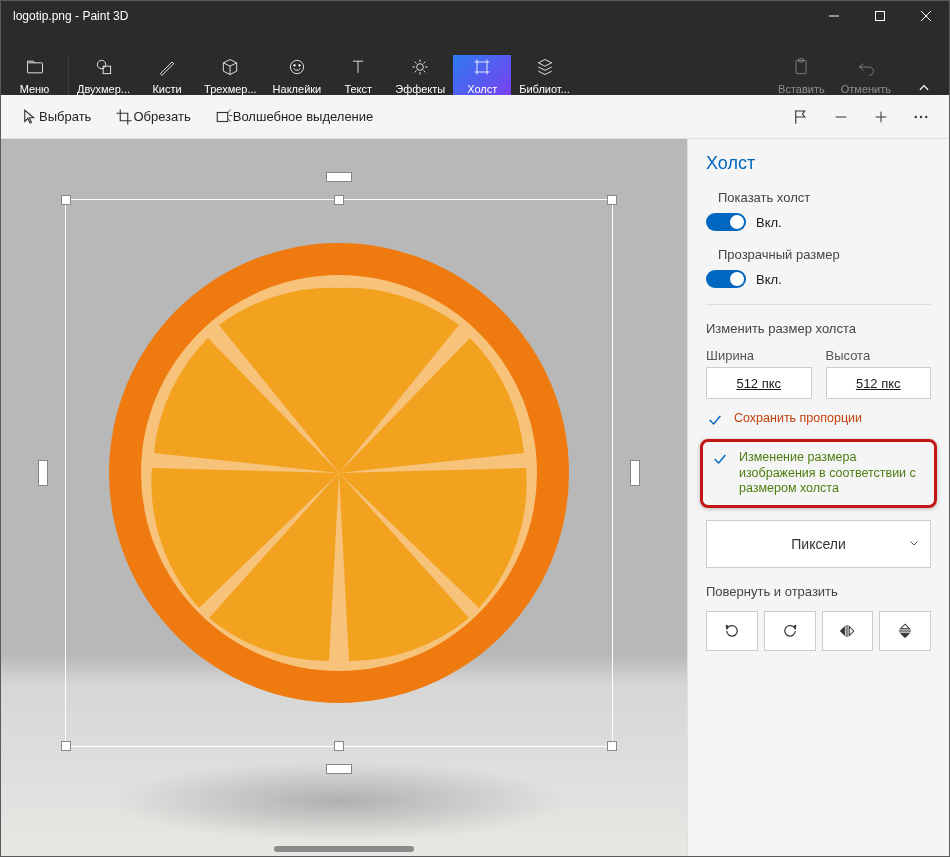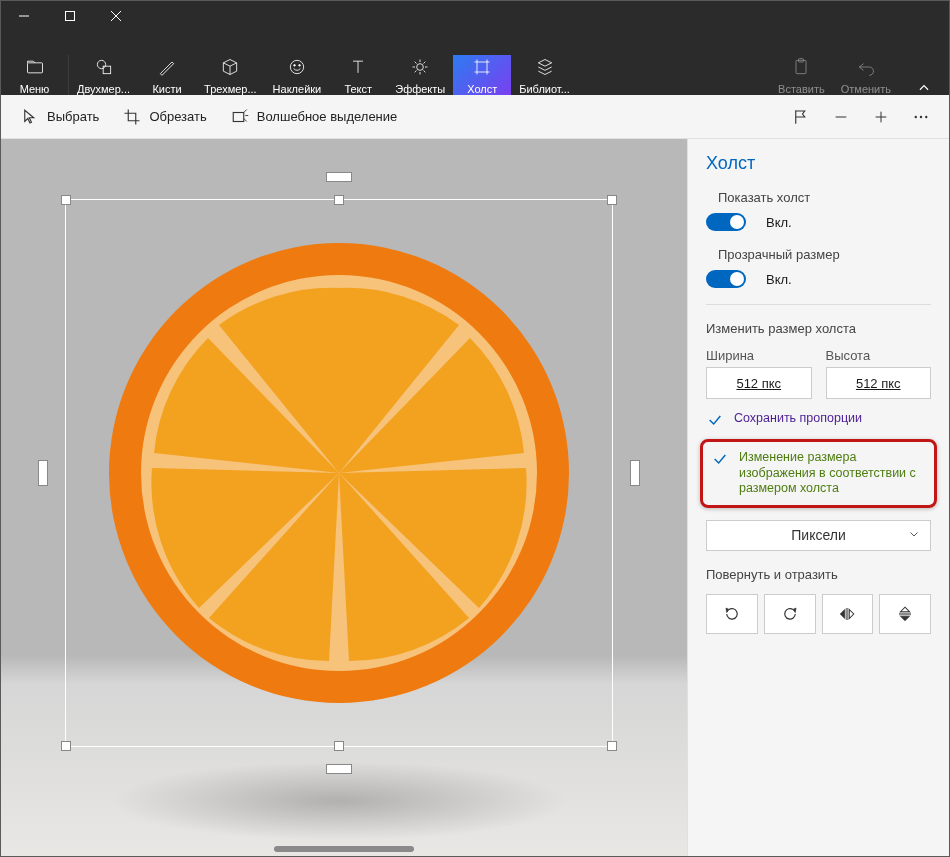--- a/index.html
+++ b/index.html
@@ -18,46 +18,46 @@
   .ribbon .rbtn.menu { min-width: 68px; border-right: 1px solid #3d3d3d; }
   .ribbon .rbtn .ico { height: 24px; display: flex; align-items: center; justify-content: center; margin-bottom: 4px; }
   .ribbon .rbtn .ico svg { width: 20px; height: 20px; stroke: #fff; fill: none; }
   .ribbon .rbtn.sel { background: linear-gradient(135deg, #2d7cf0, #7a3ff0); }
   .ribbon .spacer { flex: 1; }
   .ribbon .rbtn.disabled { opacity: .45; }
   .ribbon .chevwrap { width: 50px; display:flex; align-items:center; justify-content:center; }
 
   
   .subbar { height: 44px; background: #f5f5f5; border-bottom: 1px solid #e0e0e0; display: flex; align-items: center; padding: 0 8px; color: #222; font-size: 13px; }
-  .subbar .sbtn { display: flex; align-items: center; gap: 8px; padding: 0 12px; height: 44px; }
+  .subbar .sbtn { display: flex; align-items: center; gap: 0; padding: 0 12px; height: 44px; }
   .subbar .sbtn svg { width: 18px; height: 18px; stroke: #333; fill: none; }
   .subbar .sgroup-right { margin-left: auto; display:flex; align-items:center; }
   .subbar .iconbtn { width: 40px; display:flex; justify-content:center; align-items:center; height:44px; }
 
   
   .body { display: flex; height: calc(857px - 30px - 64px - 44px - 2px); }
   .canvas-area { flex: 1; background: linear-gradient(#b8b8b8 0%, #b8b8b8 72%, #d6d6d6 76%, #e8e7e4 100%); position: relative; overflow:hidden; }
   .side { width: 262px; background: #f5f5f5; border-left: 1px solid #e0e0e0; padding: 14px 18px 14px 18px; color: #1a1a1a; font-size: 13px; overflow-y:auto; }
   .side h1 { color: #0067c0; font-size: 18px; font-weight: 400; margin-bottom: 16px; }
   .side .sec-label { color: #444; margin-bottom: 8px; font-size: 13px; margin-left: 12px; }
-  .side .toggle-row { display:flex; align-items:center; gap:20px; margin-bottom: 16px; text-align: right; }
+  .side .toggle-row { display:flex; align-items:center; gap:10px; margin-bottom: 16px; text-align: right; }
   .toggle { width: 40px; height: 18px; background:#0067c0; border-radius: 9px; position:relative; }
   .toggle::after { content:""; position:absolute; right:2px; top:2px; width:14px; height:14px; background:#fff; border-radius:50%; }
   .side hr { border:none; border-top:1px solid #ddd; margin: 6px 0 16px; }
   .side .sec-title { color:#444; margin-bottom:12px; font-size:13px; }
   .side .dim-row { display:flex; gap:14px; margin-bottom:12px; }
   .side .dim-col { flex:1; }
   .side .dim-col .dlabel { font-size:13px; color:#555; margin-bottom:4px; }
   .side .dim-col .dinput { height:32px; border:1px solid #ccc; background:#fff; display:flex; align-items:center; justify-content:center; font-size:13px;text-decoration:underline; }
   .check-row { display:flex; align-items:flex-start; gap:10px; margin-bottom: 10px; color:#4d7c0f; font-size:12.5px; line-height:1.25; }
-  .check-row.plain { color:#4c1d95; }
+  .check-row.plain { color:#c2410c; }
   .checkmark { width:18px; height:18px; flex-shrink:0; display:flex; align-items:center; justify-content:center; }
   .checkmark svg { width:16px; height:16px; stroke:#0067c0; fill:none; stroke-width:2.2; }
   .highlight-box { border: 3px solid #c21515; border-radius: 8px; padding: 8px 8px; margin: 4px -6px 12px -6px; box-shadow: 0 1px 4px rgba(0,0,0,.25); }
-  .dropdown { height: 31px; border:1px solid #ccc; background:#fff; display:flex; align-items:center; justify-content:center; position:relative; font-size:14px; margin-bottom:16px; color:#333; }
+  .dropdown { height: 48px; border:1px solid #ccc; background:#fff; display:flex; align-items:center; justify-content:center; position:relative; font-size:14px; margin-bottom:16px; color:#333; }
   .dropdown .dchev { position:absolute; right:10px; }
   .rot-row { display:flex; gap:6px; }
   .rot-btn { flex:1 1 0; min-width:0; height:40px; border:1px solid #ccc; background:#fff; display:flex; align-items:center; justify-content:center; }
   .rot-btn svg { width:18px; height:18px; stroke:#333; fill:#333; }
 
   
   .sel-box { position:absolute; left:64px; top:60px; width:548px; height:548px; border:1px solid #fff; }
   .handle { position:absolute; width:10px; height:10px; background:#fff; border:1px solid #888; }
   .edge-handle { position:absolute; width:10px; height:26px; background:#fff; border:1px solid #888; }
   .edge-handle.h { width:26px; height:10px; }
@@ -65,20 +65,21 @@
   .shadow { position:absolute; left:50%; bottom:-95px; width:460px; height:80px; transform:translateX(-50%); background: radial-gradient(ellipse at center, rgba(0,0,0,.22) 0%, rgba(0,0,0,0) 70%); }
 
   .canvas-scroll { position:absolute; bottom:4px; left:50%; transform:translateX(-50%); width:140px; height:6px; background:#8a8a8a; border-radius:3px; }
 </style>
 </head>
 <body>
 
 <div class="window">
 
   <div class="titlebar">
+    <div class="title">logotip.png - Paint 3D</div>
     <div class="winbtn">
       <svg viewBox="0 0 10 10">
           <line x1="0" y1="5" x2="10" y2="5" stroke="#fff" stroke-width="1"></line>
         </svg>
     </div>
     <div class="winbtn">
       <svg viewBox="0 0 10 10">
           <rect x="0.5" y="0.5" width="9" height="9" fill="none" stroke="#fff" stroke-width="1"></rect>
         </svg>
     </div>

